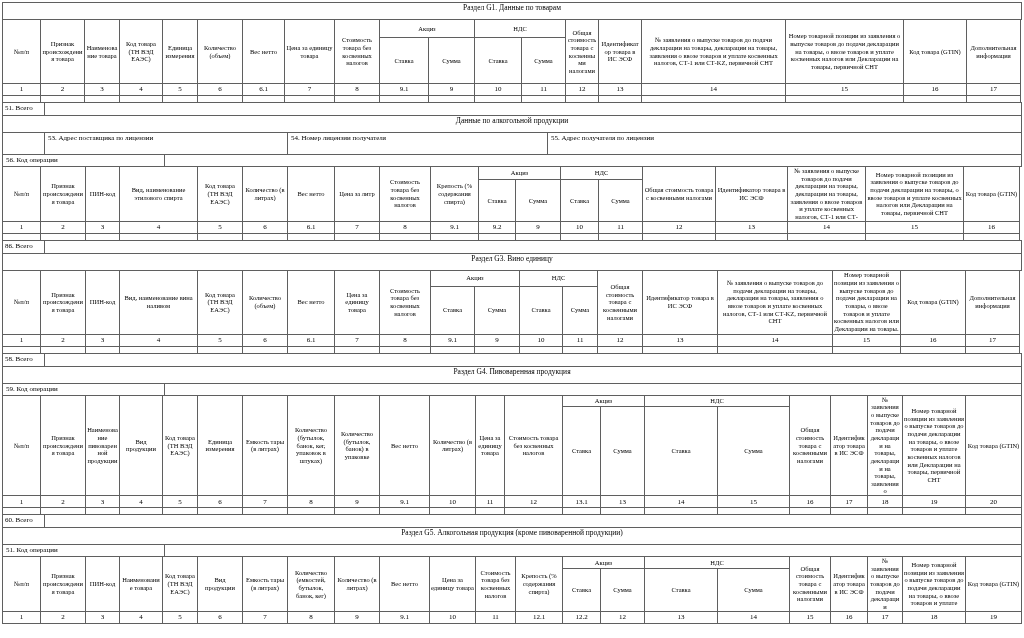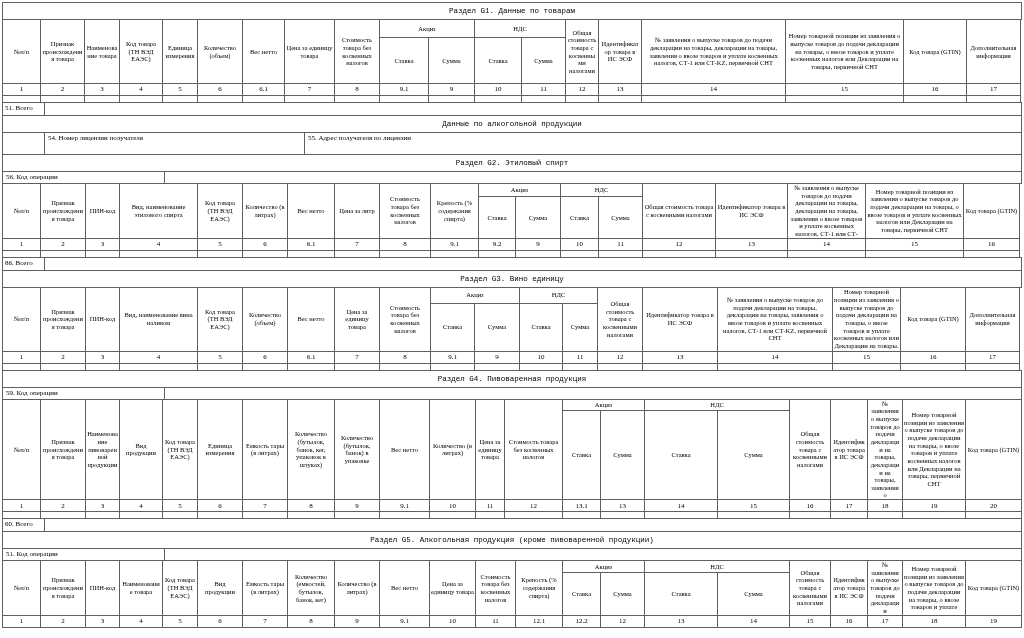--- a/index.html
+++ b/index.html
@@ -1,21 +1,21 @@
 <!DOCTYPE html>
 <html><head>
 <meta charset="utf-8">
 <style>
   html,body{margin:0;padding:0;background:#ffffff;}
   body{width:1024px;height:638px;overflow:hidden;font-family:"Liberation Serif","DejaVu Serif",serif;color:#000;}
   #doc{width:1020px;margin:2px auto 0 auto;}
   #doc > * + *{margin-top:-1px;}
 
   
-  .band{border:1px solid #5f5f5f;height:16px;display:flex;align-items:center;justify-content:center;background:#fff;font-family:Liberation Mono, monospace;}
+  .band{border:1px solid #5f5f5f;height:16px;display:flex;justify-content:center;background:#fff;}
   .band-text{font-size:7.5px;white-space:nowrap;}
 
   
   .oprow{border:1px solid #5f5f5f;height:11px;display:flex;font-size:7px;line-height:10px;}
   .oprow-label{width:162px;border-right:1px solid #5f5f5f;padding:0 3px;box-sizing:border-box;}
   .oprow-rest{flex:1;}
 
   
   .trow{border:1px solid #5f5f5f;height:12px;display:flex;font-size:7px;line-height:11px;}
   .trow-label{width:42px;border-right:1px solid #5f5f5f;padding:0 2px;box-sizing:border-box;white-space:nowrap;}
@@ -178,25 +178,23 @@
     </table>
     <div class="trow">
       <div class="trow-label">51. Всего</div>
       <div class="trow-rest"></div>
     </div>
     <div class="band">
       <span class="band-text">Данные по алкогольной продукции</span>
     </div>
     <div class="licrow">
       <div class="liccell" style="width: 42px;"><span class="liclbl"></span></div>
+      <div class="liccell" style="width: 243px;"><span class="liclbl">53. Адрес поставщика по лицензии</span></div>
       <div class="liccell" style="width: 260px;"><span class="liclbl">54. Номер лицензии получателя</span></div>
       <div class="liccell" style="width: 230px;"><span class="liclbl">55. Адрес получателя по лицензии</span></div>
-    </div>
-    <div class="band">
-      <span class="band-text">Раздел G2. Этиловый спирт</span>
     </div>
     <div class="oprow">
       <div class="oprow-label">56. Код операции</div>
       <div class="oprow-rest"></div>
     </div>
     <table class="grid">
       <colgroup>
         <col style="width: 38px;">
         <col style="width: 45px;">
         <col style="width: 34px;">
@@ -463,20 +461,24 @@
           <td class="ecell"></td>
           <td class="ecell"></td>
           <td class="ecell"></td>
           <td class="ecell"></td>
           <td class="ecell"></td>
           <td class="ecell"></td>
           <td class="ecell"></td>
         </tr>
       </tbody>
     </table>
+    <div class="trow">
+      <div class="trow-label">58. Всего</div>
+      <div class="trow-rest"></div>
+    </div>
     <div class="band">
       <span class="band-text">Раздел G4. Пивоваренная продукция</span>
     </div>
     <div class="oprow">
       <div class="oprow-label">59. Код операции</div>
       <div class="oprow-rest"></div>
     </div>
     <table class="grid">
       <colgroup>
         <col style="width: 38px;">

